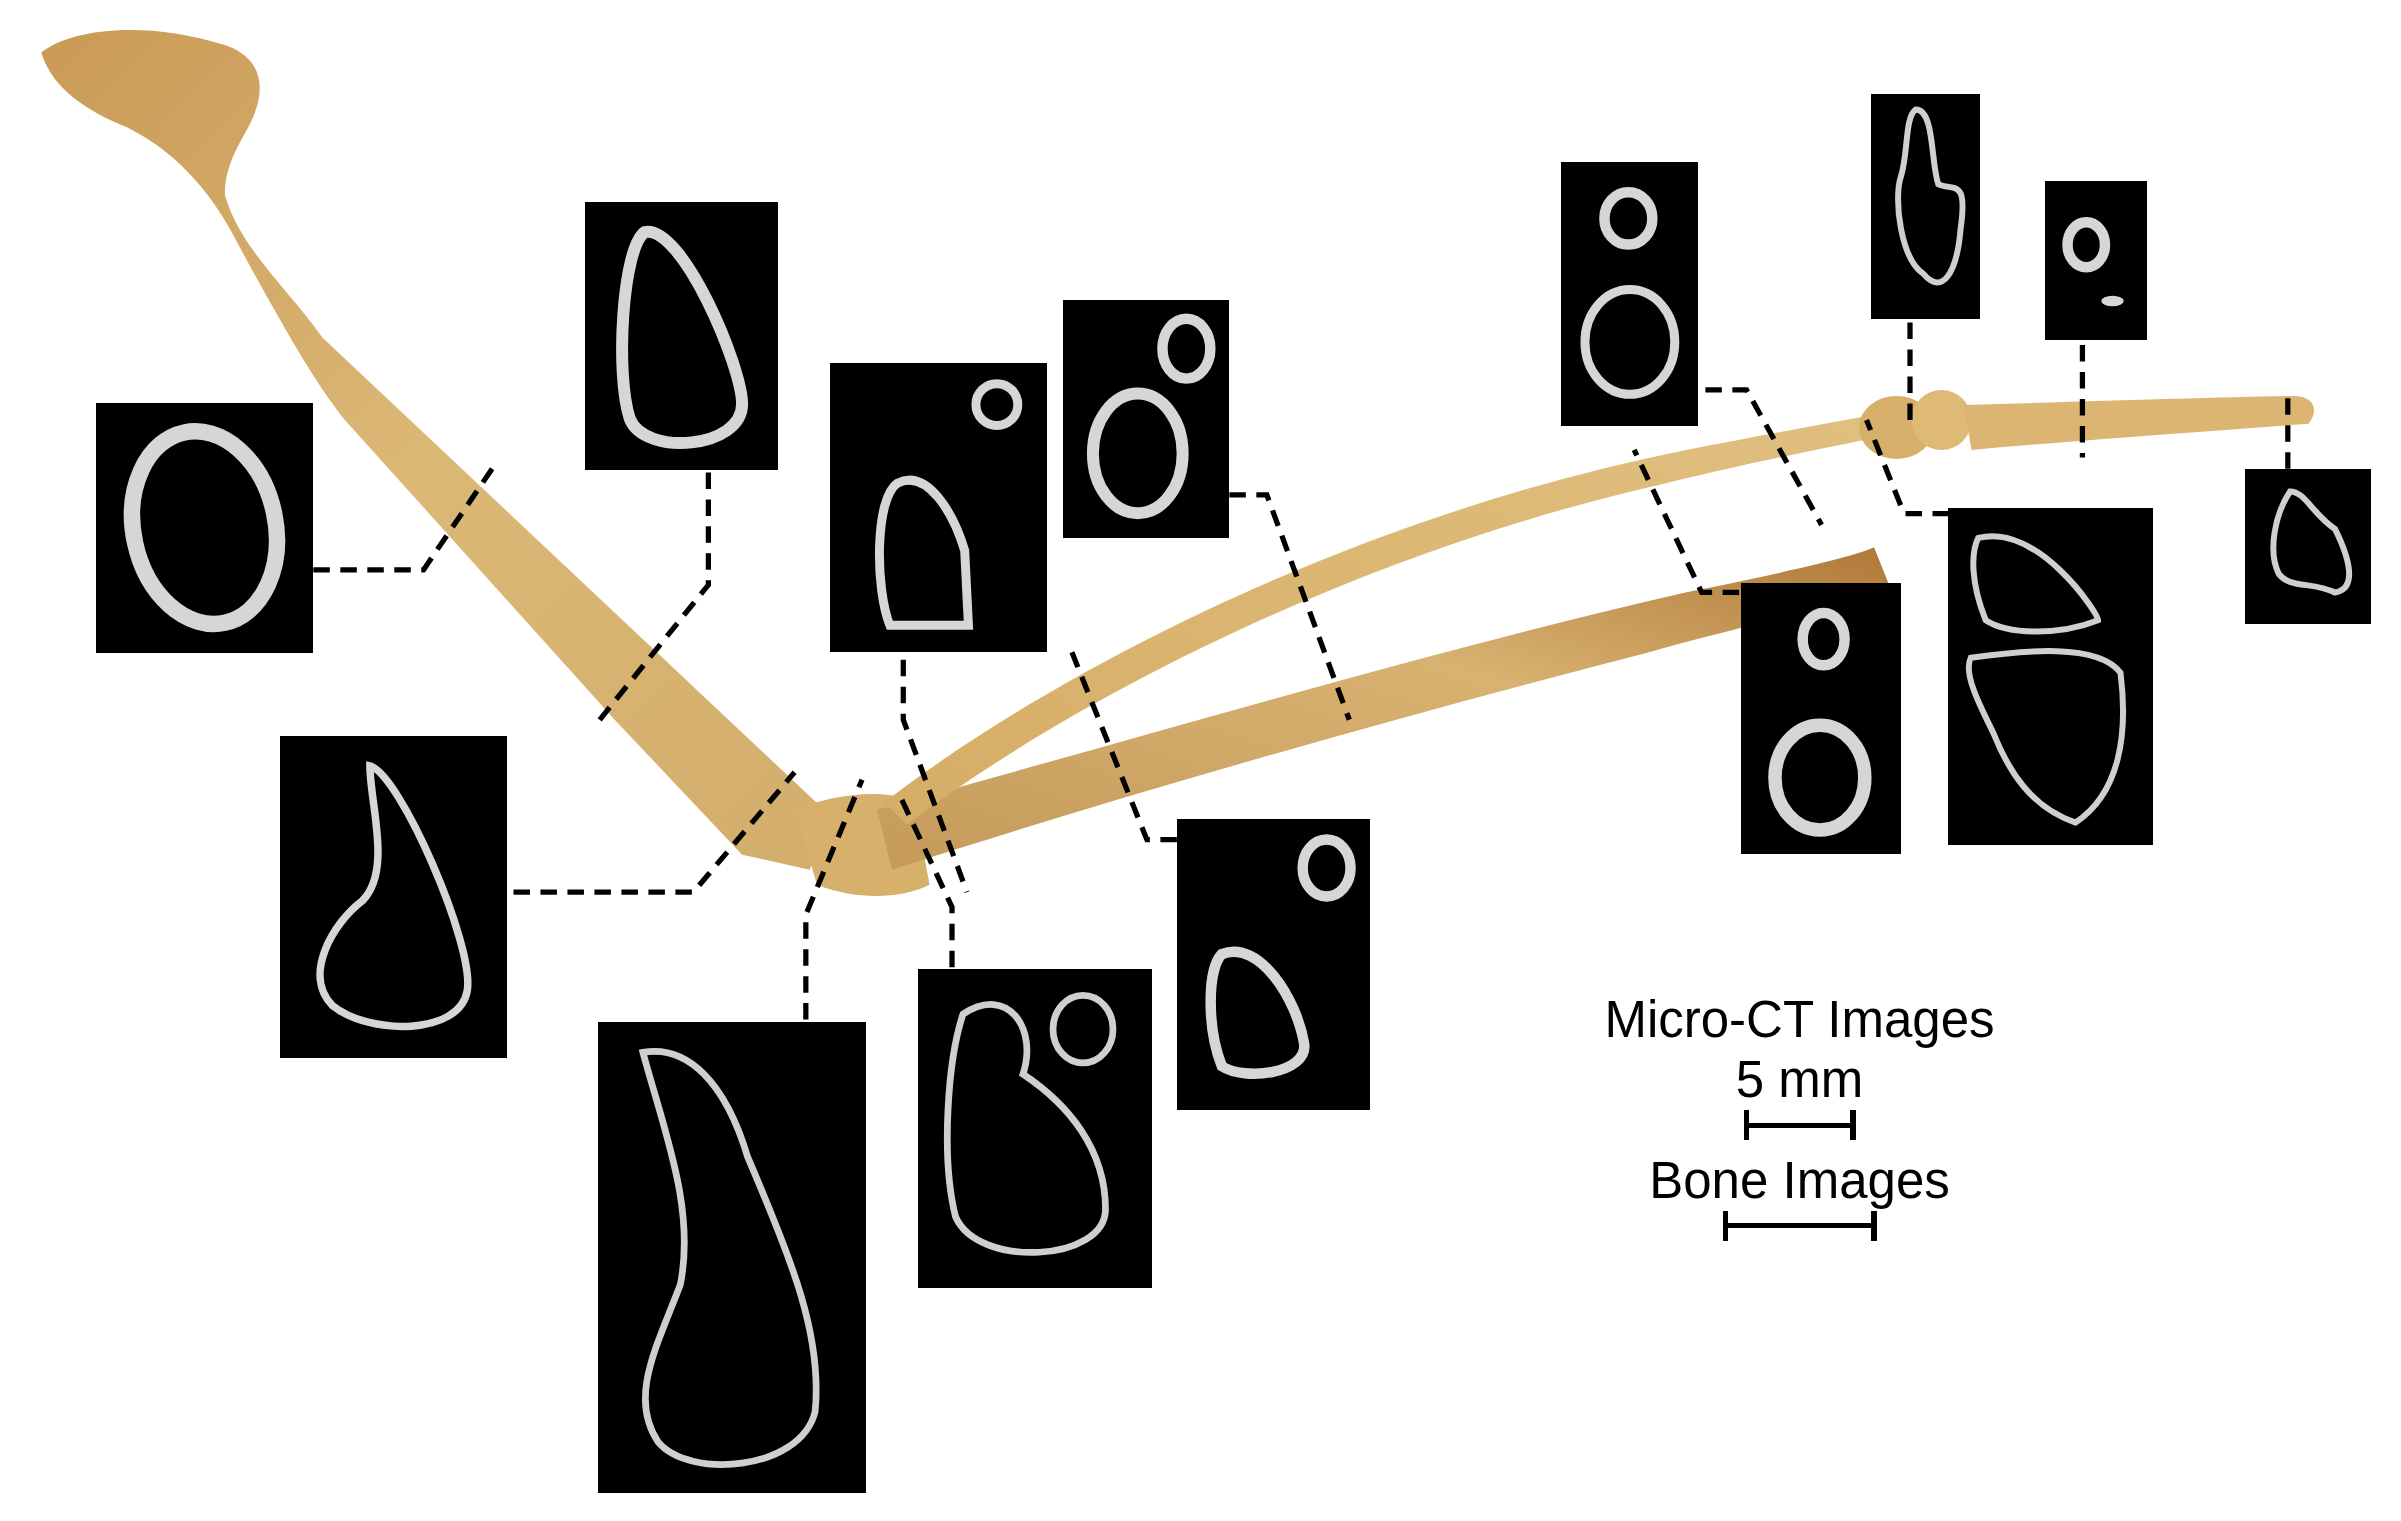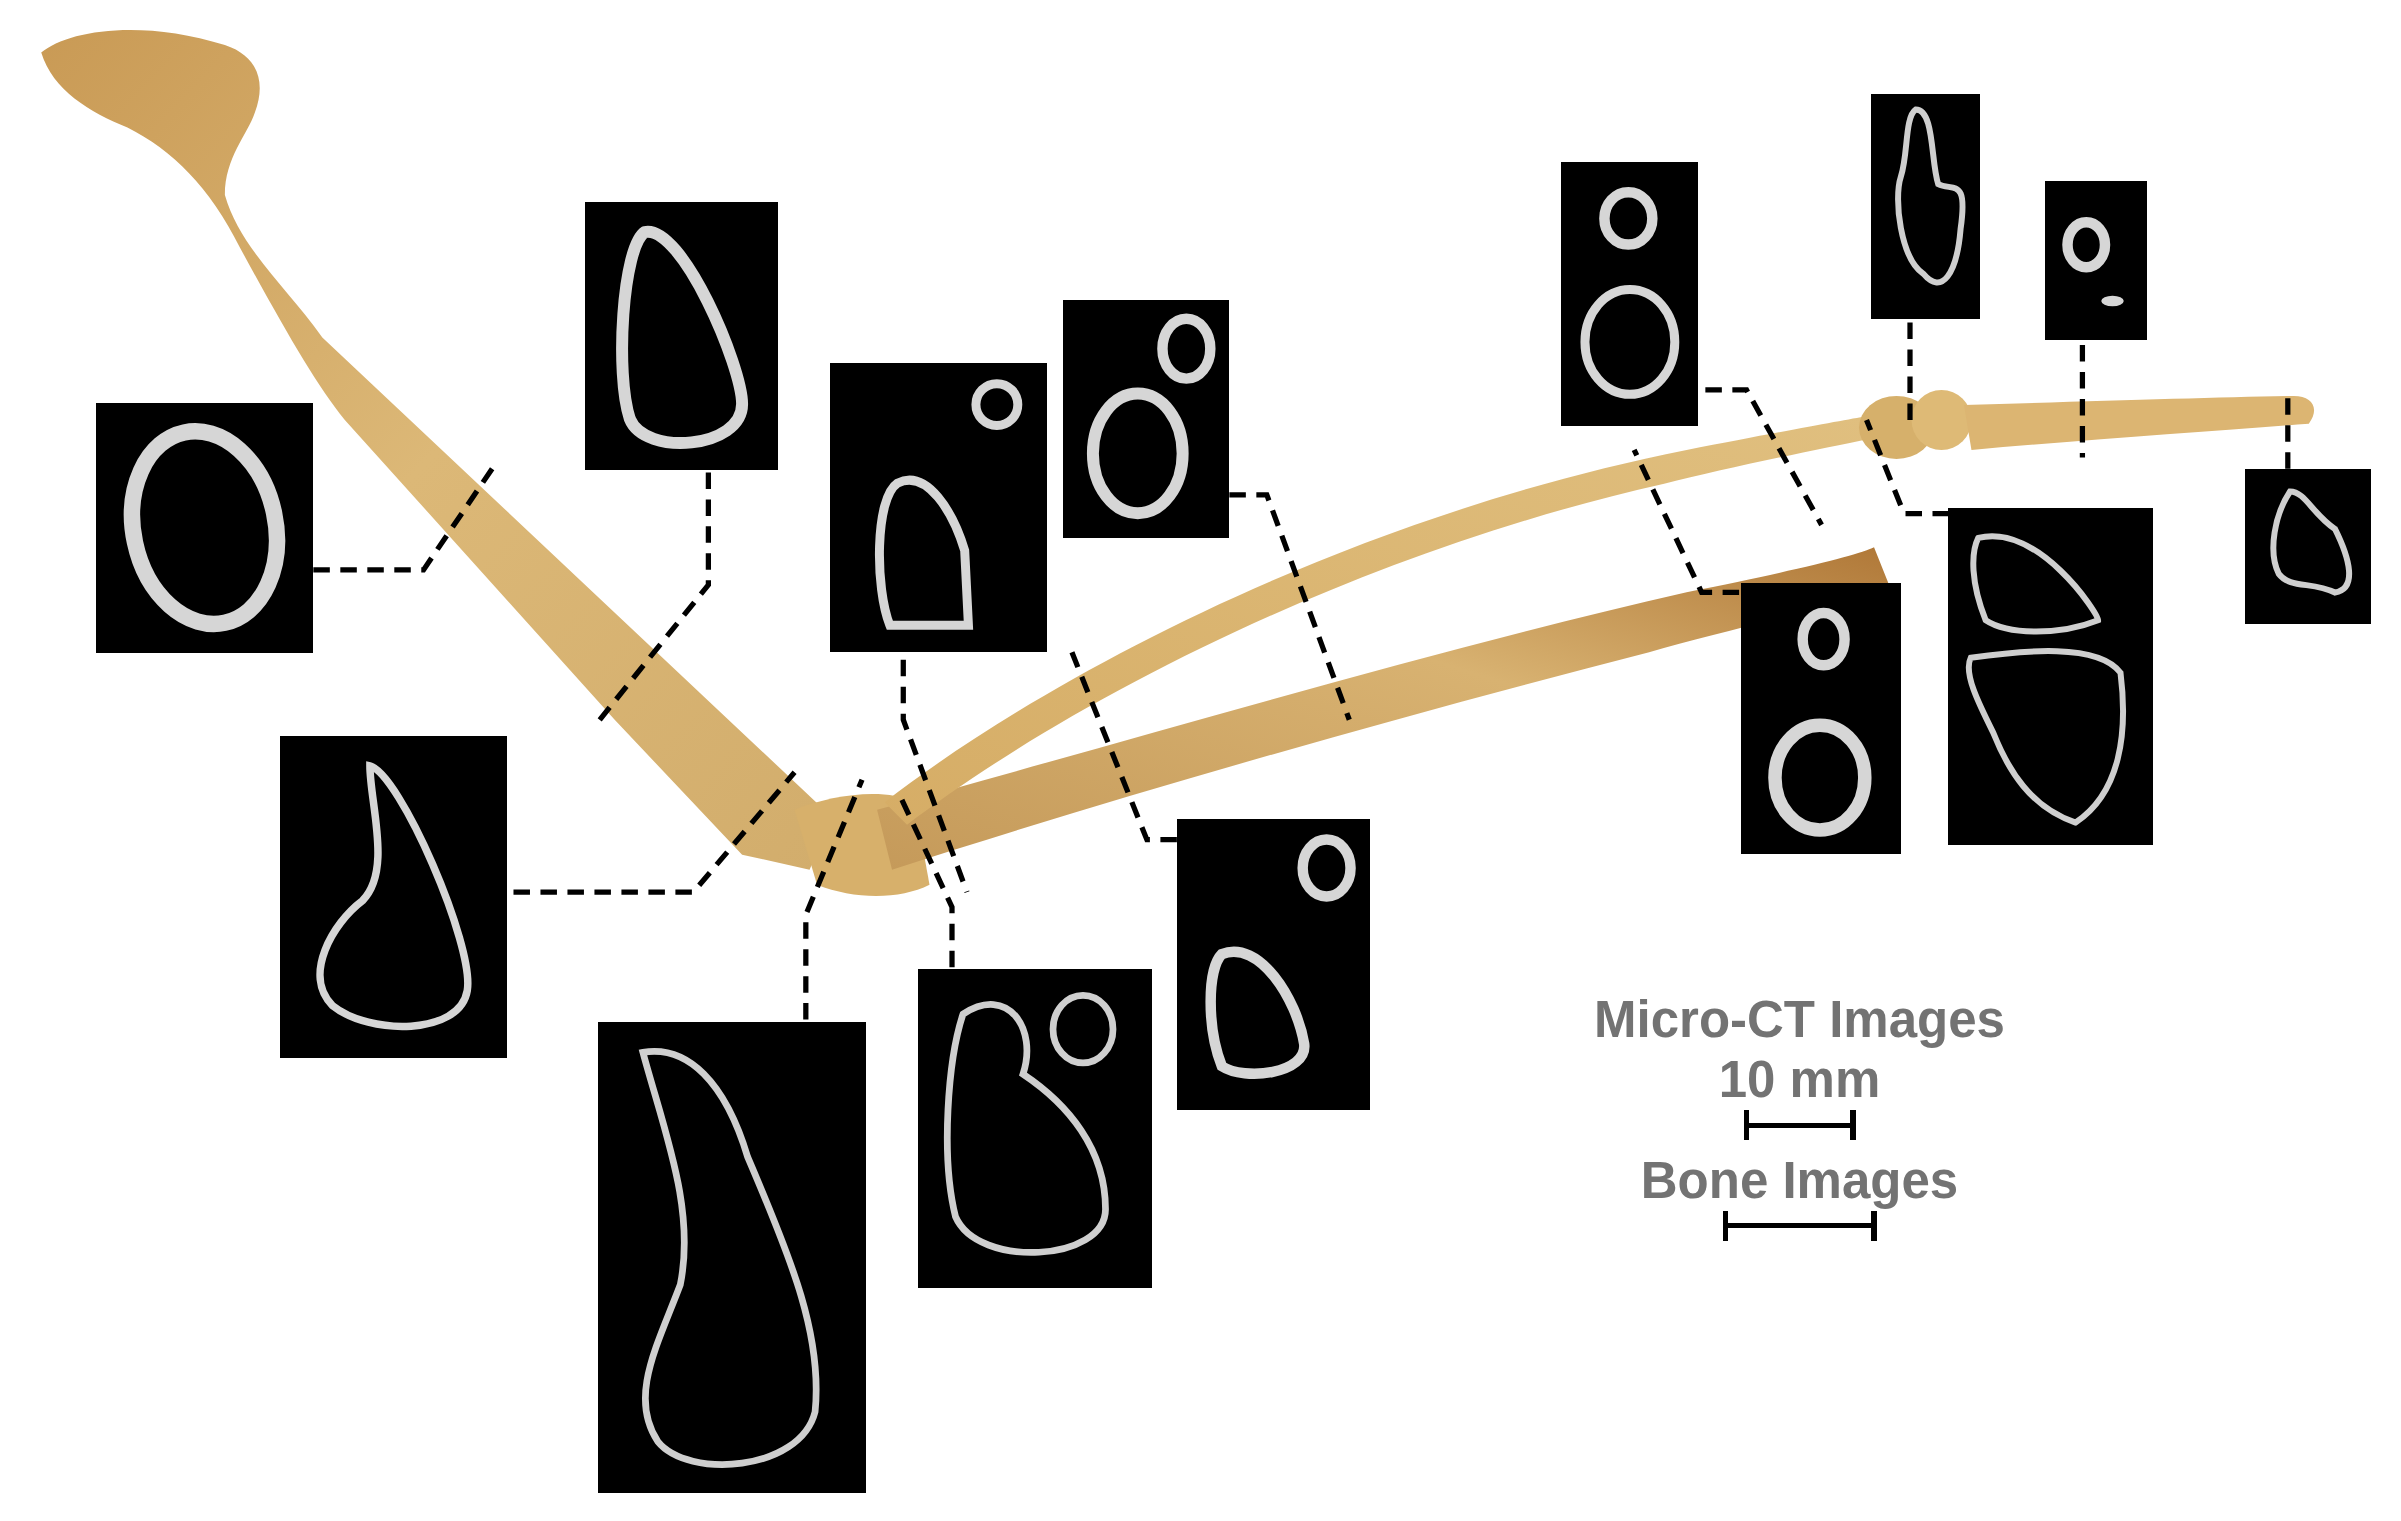--- a/index.html
+++ b/index.html
@@ -1,21 +1,21 @@
 <!DOCTYPE html>
 <html style="font-size:12px"><head>
 <meta charset="utf-8">
 <style>
   html,body{margin:0;padding:0;background:#ffffff;}
   #stage{position:relative;width:2401px;height:1522px;overflow:hidden;background:#ffffff;
     font-family:"Liberation Sans",sans-serif;}
   #bones,#leaders{position:absolute;left:0;top:0;}
   .ct{position:absolute;background:#000;}
   .ct svg{position:absolute;left:0;top:0;width:100%;height:100%;}
-  .legend{position:absolute;left:1537px;top:990px;width:525px;text-align:center;color:#737373;font-weight:bold;}
+  .legend{position:absolute;left:1537px;top:990px;width:525px;text-align:center;color:#000000;font-weight:normal;}
   .legend .t{font-size:51px;line-height:60px;}
   .bar{position:relative;margin:0 auto;height:30px;}
   .bar .line{position:absolute;left:0;right:0;top:12.7px;height:5.2px;background:#000;}
   .bar .cap{position:absolute;top:0;width:5.2px;height:30px;background:#000;}
   .bar .cap.l{left:0}.bar .cap.r{right:0}
 </style>
 </head>
 <body>
 
 <div id="stage">
@@ -147,21 +147,21 @@
       </svg>
   </div>
   <div class="ct" style="left:2245px;top:469px;width:126px;height:155px;">
     <svg viewBox="0 0 168 207">
         <path d="M60 30 C80 30 90 60 120 80 C140 120 150 160 120 165 C90 150 60 160 45 140 C30 110 40 60 60 30 Z" fill="none" stroke="#cfcfcf" stroke-width="8"></path>
       </svg>
   </div>
 
   <div class="legend">
     <div class="t">Micro-CT Images</div>
-    <div class="t">10 mm</div>
+    <div class="t">5 mm</div>
     <div class="bar" style="width:112px;">
       <div class="cap l"></div>
         <div class="line"></div>
         <div class="cap r"></div>
     </div>
     <div class="t" style="margin-top:10.5px;">Bone Images</div>
     <div class="bar" style="width:154px;">
       <div class="cap l"></div>
         <div class="line"></div>
         <div class="cap r"></div>

